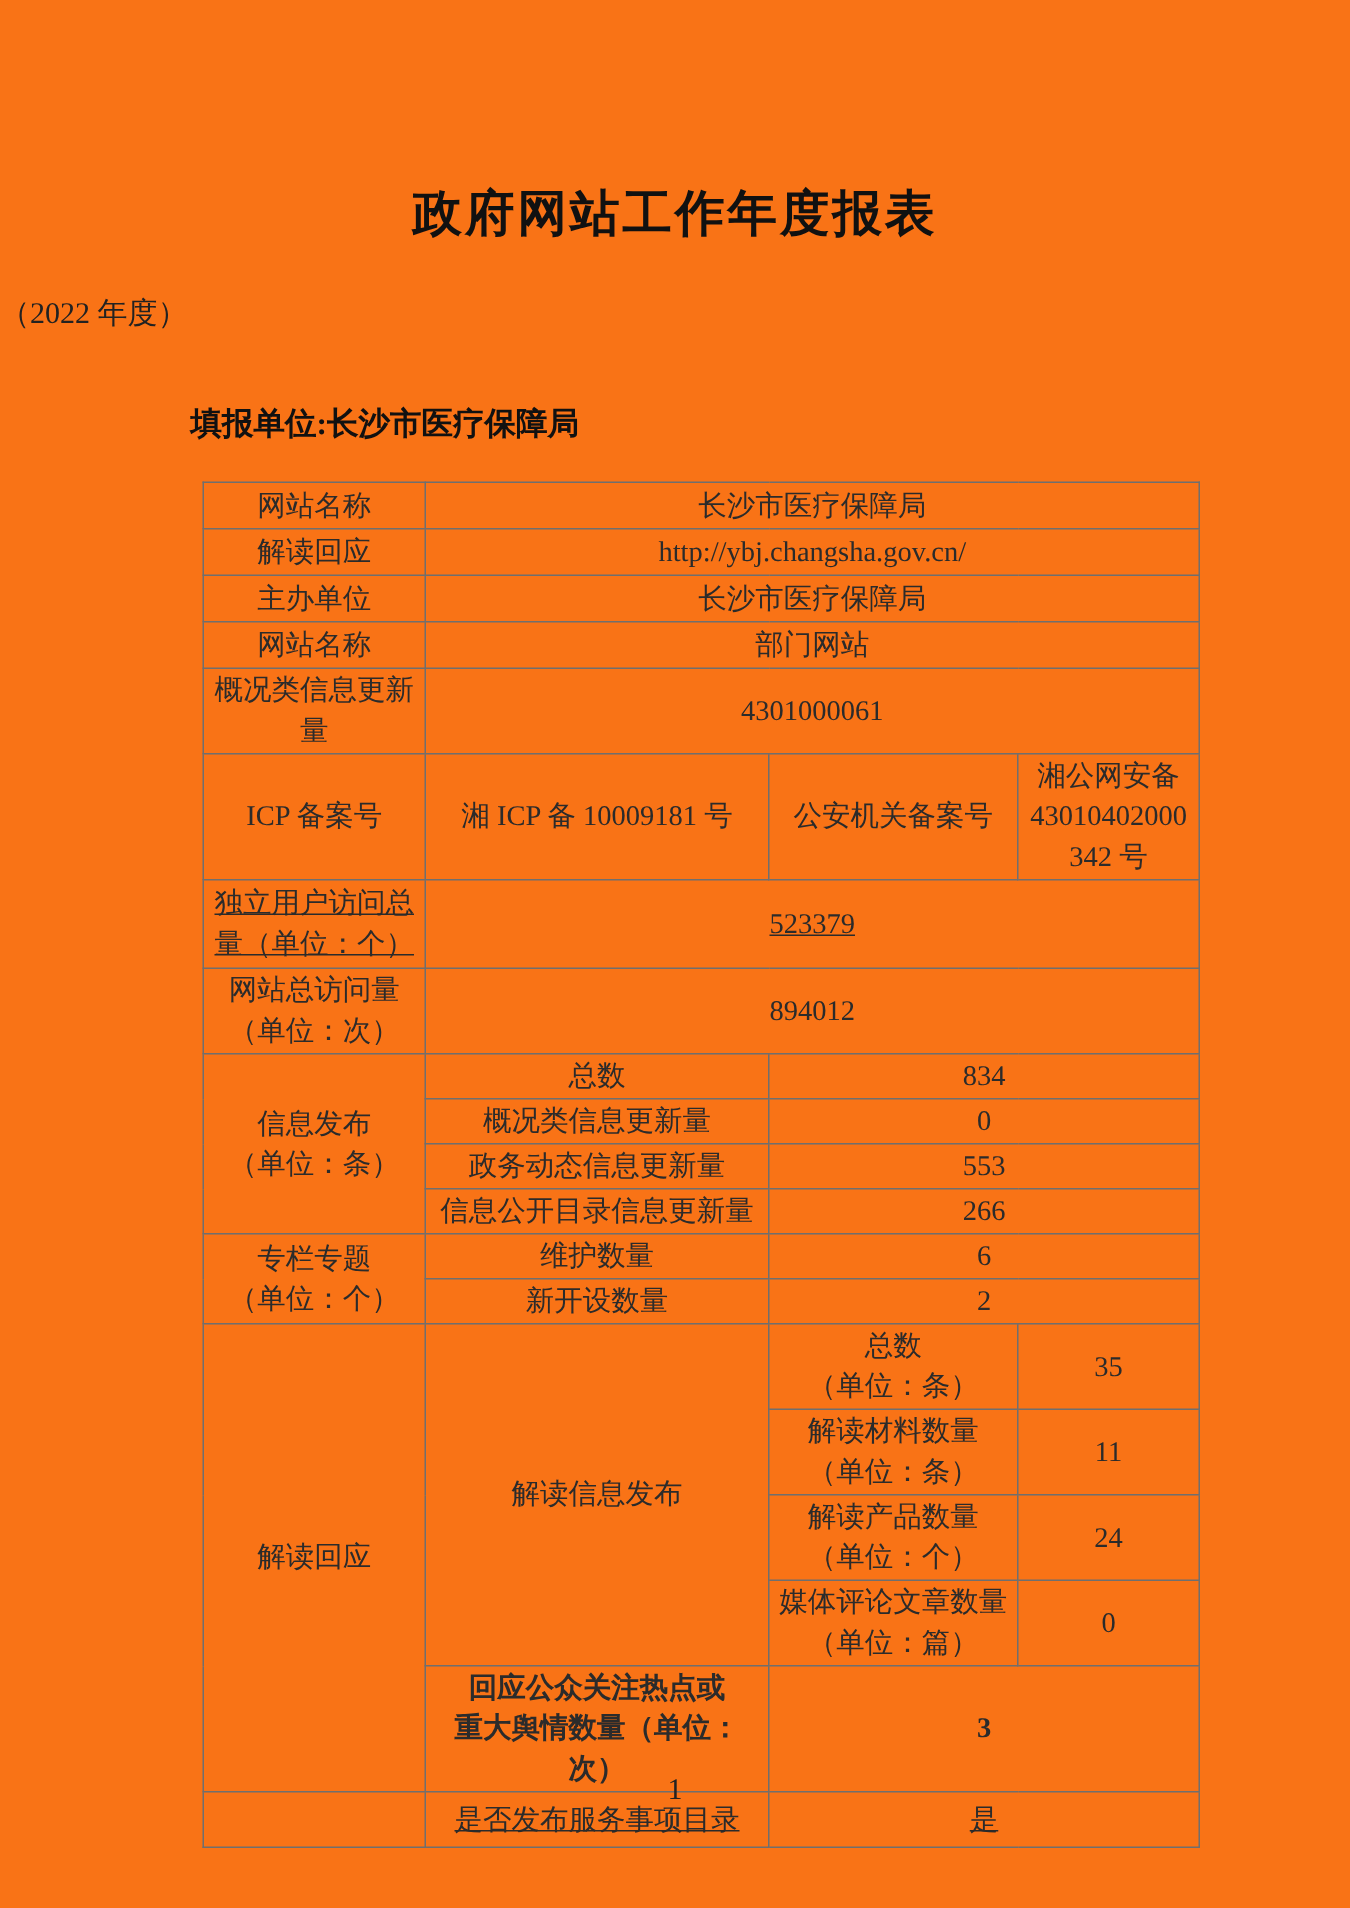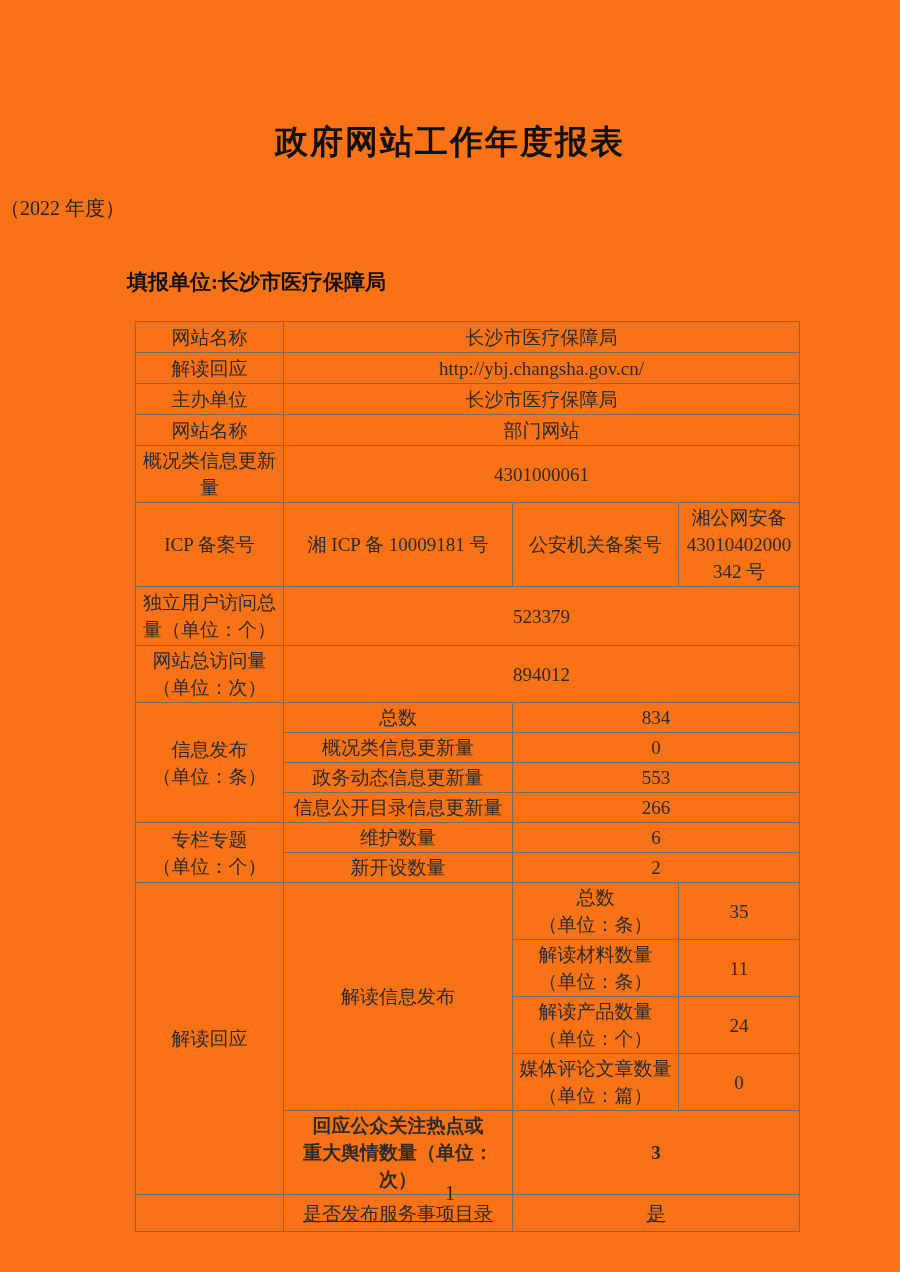--- a/index.html
+++ b/index.html
@@ -60,21 +60,21 @@
     border: 1px solid #6f6f6f;
     text-align: center;
     vertical-align: middle;
     padding: 1px 5px;
     line-height: 27px;
     white-space: pre-line;
     overflow: hidden;
   }
   tr.r-basic    { height: 31px; }
   tr.r-icp      { height: 80px; }
-  tr.r-uniq     { height: 59px; }
+  tr.r-uniq     { height: 59px; text-decoration: underline; }
   tr.r-total    { height: 56px; }
   tr.r-info     { height: 29px; }
   tr.r-col      { height: 30px; }
   tr.r-interp   { height: 54px; }
   tr.r-hotspot  { height: 80px; font-weight: bold; }
   tr.r-service  { height: 37px; text-decoration: underline; }
   td.break-all  { word-break: break-all; }
   .page-number {
     position: absolute;
     top: 1182px;

